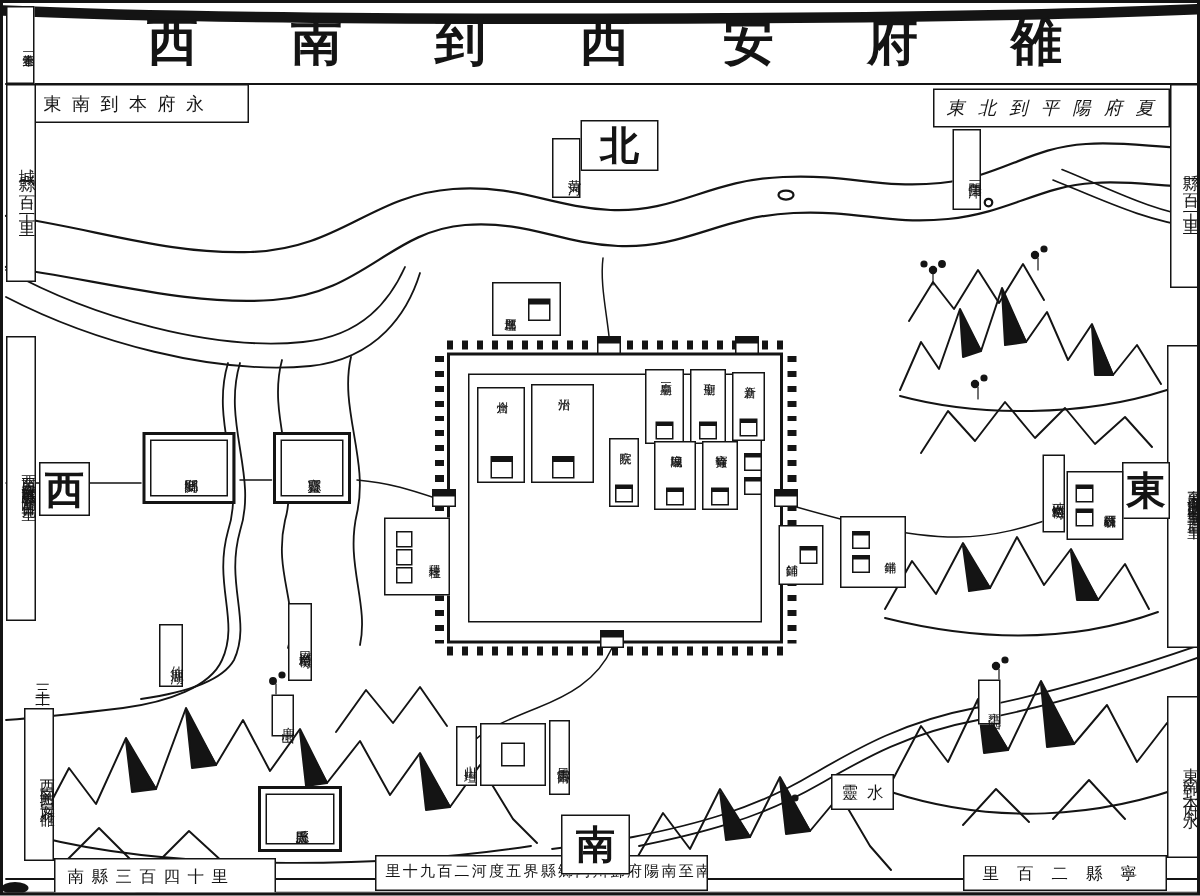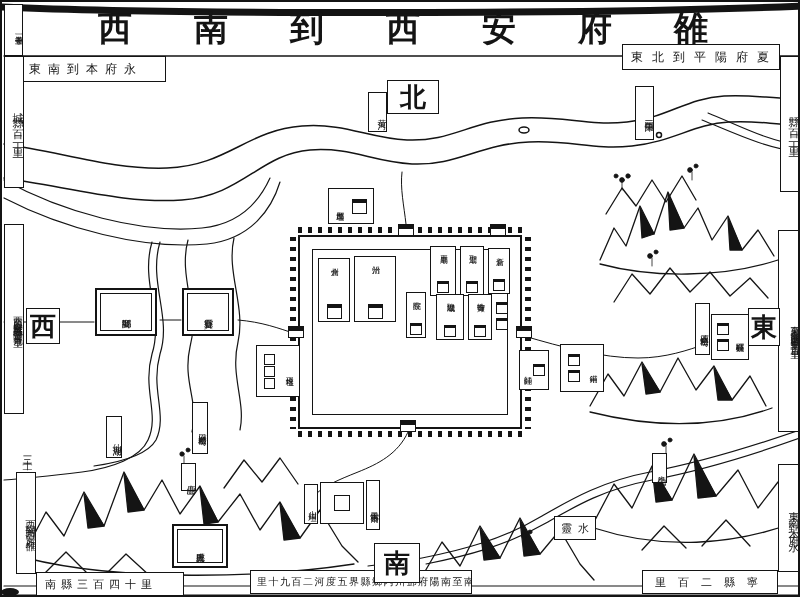--- a/index.html
+++ b/index.html
@@ -178,21 +178,21 @@
     </g>
   </svg>
 
   <div class="pgmark">卷十壹第一</div>
   <div class="title">西南到西安府雒</div>
 
   <div class="hstrip" style="left:18px;top:54px;width:146px;height:26px;font-size:12px;letter-spacing:7px;padding-left:8px;">東南到本府永</div>
   <div class="vlab" style="left:2px;top:54px;width:20px;height:132px;font-size:11px;letter-spacing:6px;">城縣一百二十里</div>
 
 
-  <div class="hstrip" style="left:620px;top:42px;width:158px;height:26px;font-size:12px;letter-spacing:9px;padding-left:8px;">東北到平陽府夏</div>
+  <div class="hstrip" style="left:620px;top:57px;width:158px;height:26px;font-size:12px;letter-spacing:9px;padding-left:8px;font-style:italic;">東北到平陽府夏</div>
   <div class="vlab" style="left:778px;top:54px;width:20px;height:136px;font-size:11px;letter-spacing:6px;">縣一百二十里</div>
 
   <div class="vlab" style="left:776px;top:228px;width:22px;height:202px;font-size:9px;letter-spacing:1.5px;">東至本府澠池縣界四十五里店一百一十里</div>
 
   <div class="vlab" style="left:776px;top:462px;width:22px;height:108px;font-size:11px;letter-spacing:6px;">東南到本府永</div>
   <div class="hstrip" style="left:640px;top:568px;width:136px;height:24px;font-size:11px;letter-spacing:12px;padding-left:12px;">里百二縣寧</div>
 
   <div class="hstrip" style="left:248px;top:568px;width:222px;height:24px;font-size:10px;letter-spacing:1.5px;padding-left:6px;">里十九百二河度五界縣鄉内州鄧府陽南至南</div>
 
   <div class="vlab" style="left:2px;top:222px;width:20px;height:190px;font-size:9.5px;letter-spacing:1.5px;">西至西安府華陰縣界潼關一百九十里</div>

